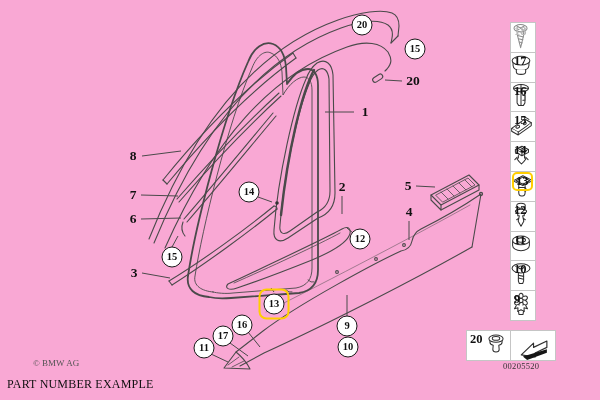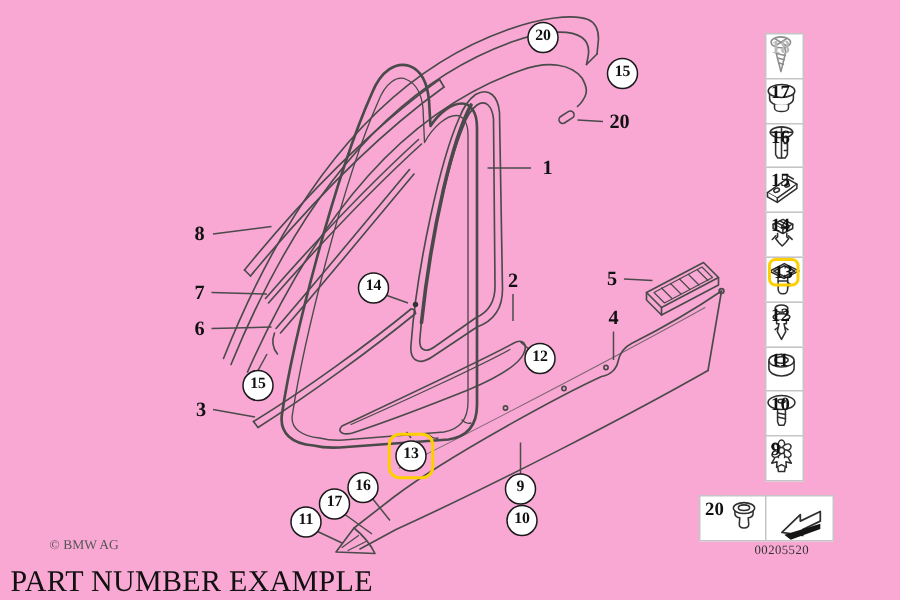--- a/index.html
+++ b/index.html
@@ -27,21 +27,21 @@
   .cell .icon{position:absolute;right:0px;top:50%;transform:translateY(-50%);width:28px;height:28px;}
   .cell.muted .icon{opacity:.55;}
   .cell20{position:absolute;left:466px;top:330px;}
   .cell20 .cell{width:45px;height:31px;}
   .arrowwrap{position:absolute;left:510px;top:330px;}
   .arrowwrap .cell{width:46px;height:31px;}
   .arrowwrap .icon{right:6px;width:32px;height:26px;}
   .code{position:absolute;left:503px;top:361px;width:58px;text-align:left;
         font-size:8.5px;color:#333;letter-spacing:.3px;}
   .copyright{position:absolute;left:33px;top:358px;font-size:9px;color:#555;}
-  .caption{position:absolute;left:7px;top:377px;font-size:20px;color:#111;letter-spacing:.2px;}
+  .caption{position:absolute;left:7px;top:377px;font-size:12px;color:#111;letter-spacing:.2px;}
 </style>
 </head>
 <body>
 
 <div class="screen" style="--hl: #FFCE00; --grid: #c5c5c5; --muted: #b9b9b9;">
   <div class="diagram-area">
 
     <svg class="linework" width="600" height="373" viewBox="0 0 600 373">
       <g fill="none" stroke="#4a4a4a" stroke-width="1.1" stroke-linecap="round" stroke-linejoin="round">
 

